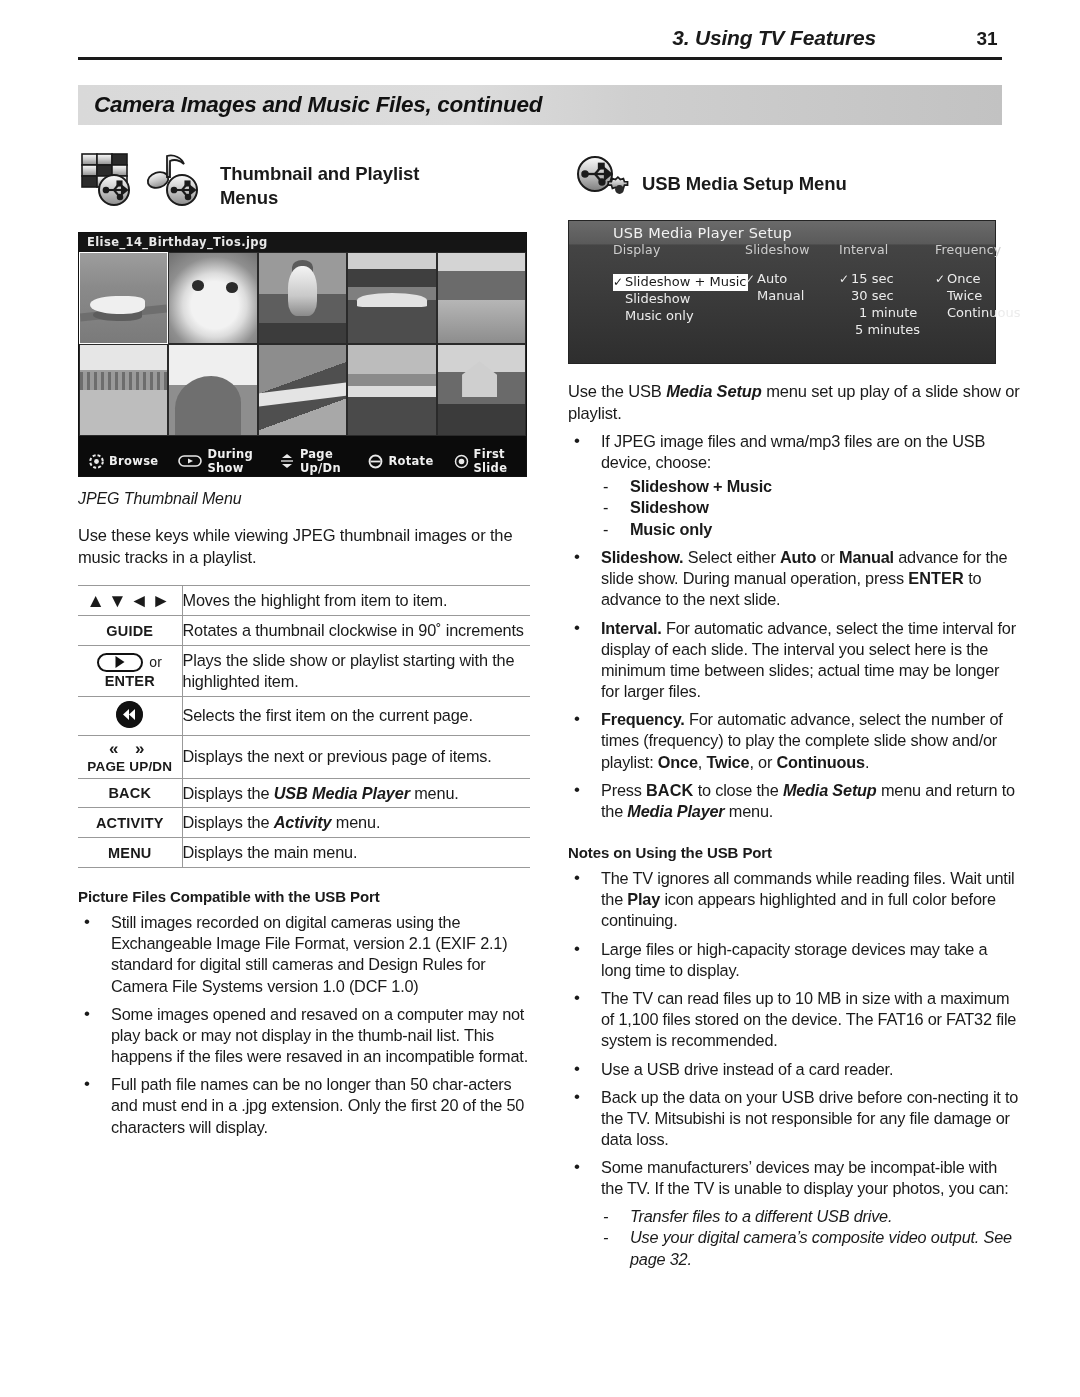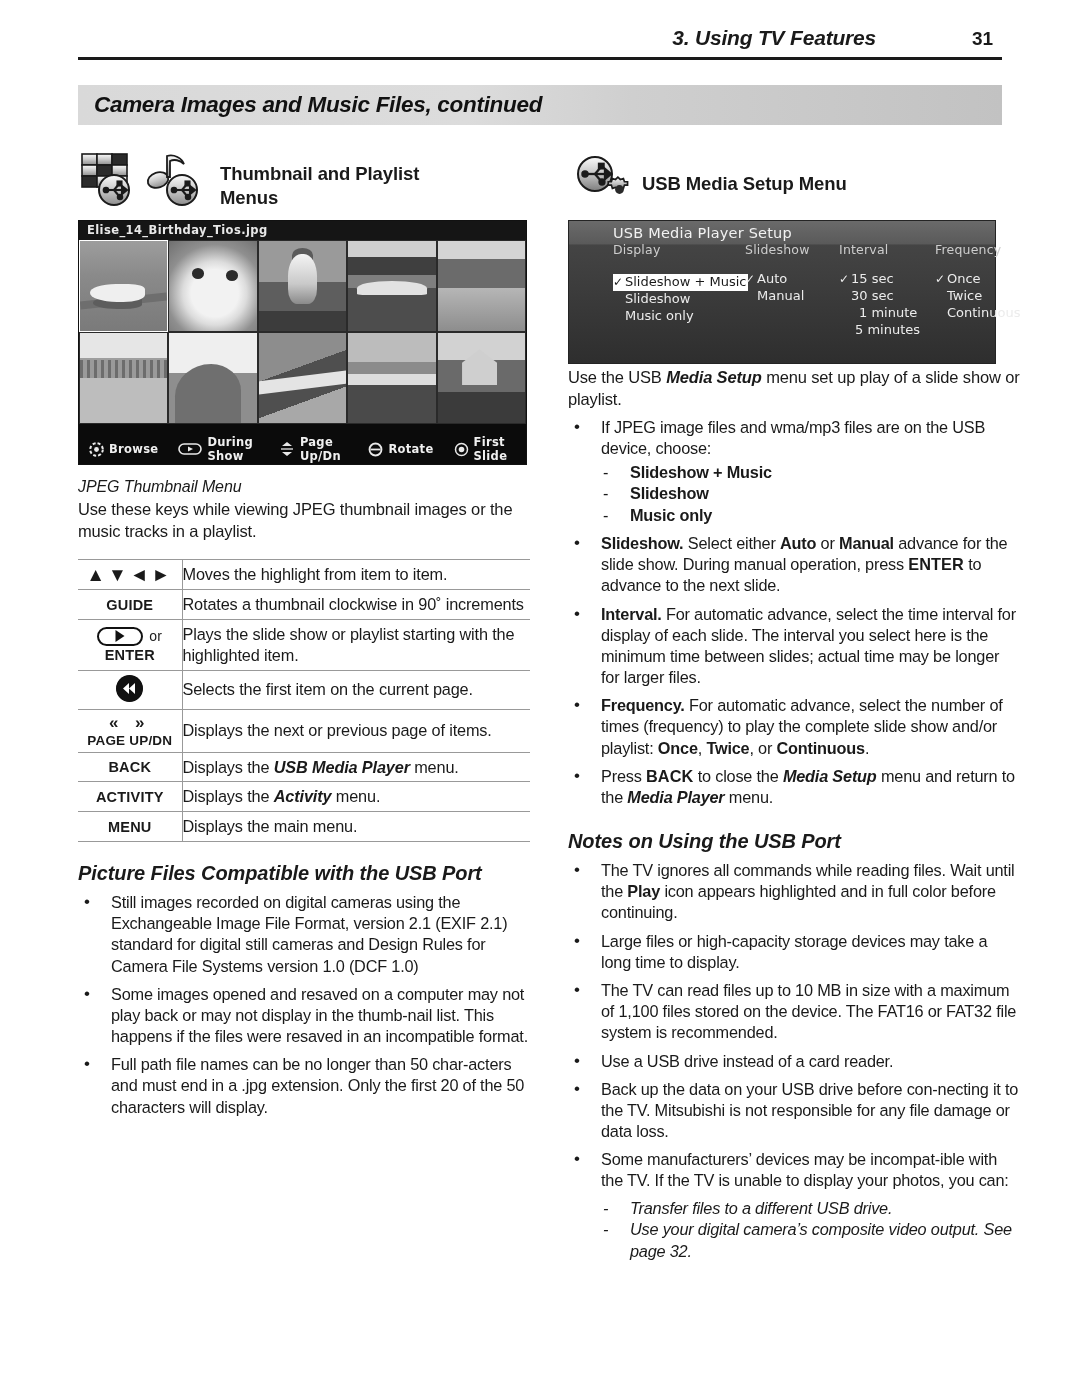--- a/index.html
+++ b/index.html
@@ -16,21 +16,21 @@
   .runhead {
     position: absolute; left: 78px; top: 26px; width: 924px;
     display: flex; align-items: baseline;
   }
   .runhead-title {
     flex: 1; text-align: right; padding-right: 96px;
     font-size: 21px; font-weight: bold; font-style: italic;
     letter-spacing: -0.2px;
   }
   .runhead-page {
-    font-size: 19px; font-weight: bold; min-width: 30px; text-align: left;
+    font-size: 19px; font-weight: bold; min-width: 30px; text-align: center;
   }
   .runhead-rule {
     position: absolute; left: 78px; top: 57px; width: 924px; height: 3px;
     background: #1a1a1a;
   }
 
   
   .banner {
     position: absolute; left: 78px; top: 85px; width: 924px; height: 40px;
     background: linear-gradient(to right, #d9d9d9 0%, #dcdcdc 42%, #cfcfcf 60%, #c2c2c2 100%);
@@ -54,21 +54,21 @@
     padding-top: 12px; letter-spacing: -0.1px;
   }
   .sec-title.one-line { padding-top: 22px; }
 
   
   .icon-art { display: block; }
 
   
   .tv-shot {
     position: relative; width: 449px; height: 245px;
-    background: #0b0b0b; margin-top: 8px;
+    background: #0b0b0b; margin-top: 20px;
     border: 1px solid #111;
   }
   .tv-filebar {
     height: 19px; background: #151515; color: #e8e8e8;
     font-size: 11.5px; font-weight: bold; line-height: 19px;
     padding-left: 8px; letter-spacing: 0.4px;
     font-family: "DejaVu Sans", sans-serif;
   }
   .thumb-grid {
     display: grid; grid-template-columns: repeat(5, 1fr);
@@ -137,21 +137,21 @@
     font-size: 11.5px; font-weight: bold; letter-spacing: 0.3px;
     font-family: "DejaVu Sans", sans-serif;
   }
   .tb-item { display: flex; align-items: center; gap: 5px; }
   .tb-glyph { display: inline-flex; align-items: center; justify-content: center; }
 
   .cap {
     font-size: 16px; font-style: italic; margin-top: 13px; letter-spacing: -0.1px;
   }
   .body-p {
-    font-size: 16.5px; line-height: 1.31; margin-top: 3px; letter-spacing: -0.15px;
+    font-size: 16.5px; line-height: 1.31; margin-top: 17px; letter-spacing: -0.15px;
   }
 
   
   table.keys { width: 452px; border-collapse: collapse; margin-top: 17px; }
   table.keys td {
     border-top: 1.6px solid #999; border-bottom: 1.6px solid #999;
     padding: 4px 0; vertical-align: middle;
   }
   table.keys tr:first-child td { border-top: 1.6px solid #999; }
   td.keycell {
@@ -176,21 +176,21 @@
     border-left: 9px solid #111; border-top: 6px solid transparent; border-bottom: 6px solid transparent;
   }
   .circbtn {
     display: inline-block; width: 27px; height: 27px; border-radius: 50%;
     background: #111; position: relative;
   }
   .chev-row { font-size: 17px; letter-spacing: 6px; line-height: 1.05; font-weight: bold; }
 
   
   .subhead {
-    font-size: 20px; font-weight: bold; margin-top: 20px; letter-spacing: -0.1px; font-style: italic;
+    font-size: 15px; font-weight: bold; margin-top: 20px; letter-spacing: -0.1px;
   }
   ul.bl { list-style: none; margin-top: 5px; }
   ul.bl > li {
     position: relative; padding-left: 33px; margin-top: 7px;
     font-size: 16.3px; line-height: 1.30; letter-spacing: -0.2px;
   }
   ul.bl > li::before {
     content: "\2022"; position: absolute; left: 6px; top: -1px; font-size: 17px;
   }
   ul.dash { list-style: none; margin-top: 2px; padding-left: 31px; }

